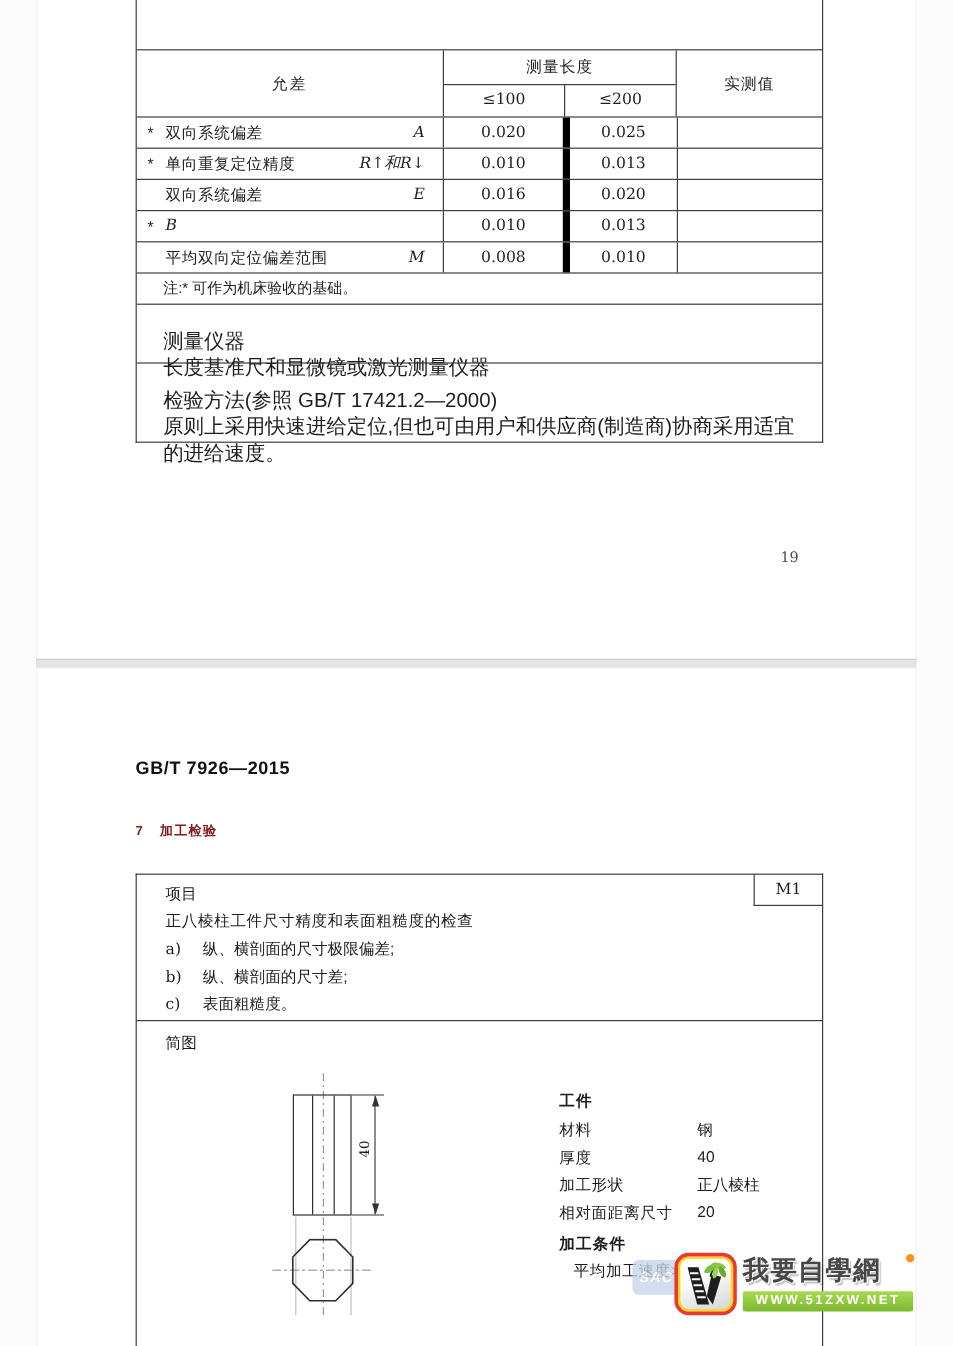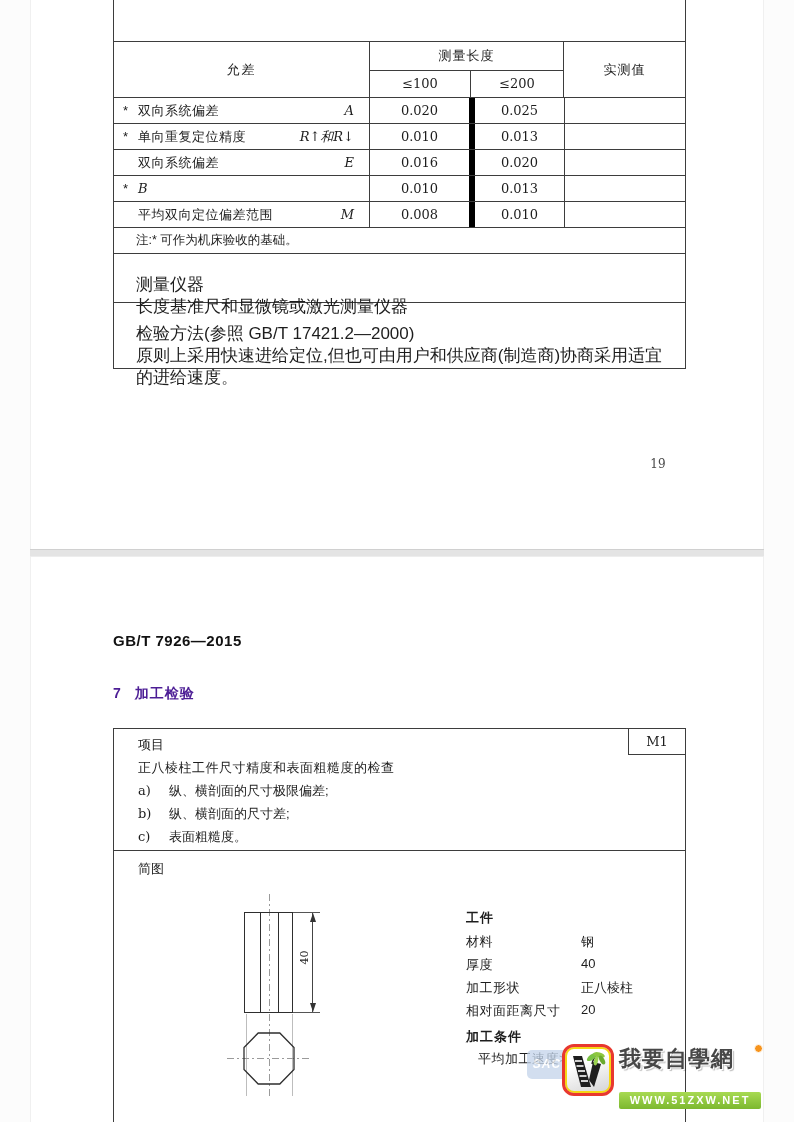--- a/index.html
+++ b/index.html
@@ -35,21 +35,21 @@
   .num { font-family:"DejaVu Serif","Liberation Serif",serif; }
   .t1-note { height:26px; line-height:25px; padding-left:22px; font-size:12.5px; }
   .t1-block { padding:20px 10px 4px 22px; line-height:22px; font-size:17px; }
   .t1-instr { height:49px; }
   .t1-method { height:66px; }
 
   .pageno { position:absolute; left:640px; top:457px; width:36px; text-align:center; font-family:"DejaVu Serif","Liberation Serif",serif; font-size:12px; color:#4a4a4a; }
 
   
   .docnum { position:absolute; left:113px; top:632px; font-size:15px; font-weight:bold; letter-spacing:0.5px; color:#111; }
-  .sec-head { position:absolute; left:113px; top:685px; font-size:14px; font-weight:bold; color:#4c1d95; }
+  .sec-head { position:absolute; left:113px; top:685px; font-size:11px; font-weight:bold; color:#7f1d1d; }
   .sec-head .sec-title { margin-left:14px; letter-spacing:1px; }
 
   
   .t2 { position:absolute; left:113px; top:728px; width:573px; height:394px; border:1px solid #3d3d3d; border-bottom:none; background:#fff; font-size:13px; }
   .m1-box { position:absolute; top:0; right:0; width:57px; height:26px; border-left:1px solid #3d3d3d; border-bottom:1px solid #3d3d3d; text-align:center; line-height:25px; font-family:"DejaVu Serif","Liberation Serif",serif; }
   .t2 .abs { position:absolute; }
   .item-label { left:24px; top:7px; }
   .item-desc { left:24px; top:30px; letter-spacing:0.5px; }
   .item-a { left:24px; top:53px; } .item-b { left:24px; top:76px; } .item-c { left:24px; top:99px; }
   .item-marker { display:inline-block; width:31px; font-family:"DejaVu Serif","Liberation Serif",serif; }
@@ -85,21 +85,21 @@
 
   
   .sac { position:absolute; width:40px; height:29px; background:#c3d4ea; opacity:0.75; border-radius:5px; color:#fff; font-style:italic; font-weight:bold; font-size:12px; text-align:center; line-height:28px; letter-spacing:1px; }
   .sac1 { left:354px; top:14px; }
   .sac2 { left:527px; top:1050px; }
   .zxw { position:absolute; left:562px; top:1044px; width:200px; height:56px; display:flex; align-items:flex-start; z-index:5; }
   .zxw-icon { width:52px; height:52px; border-radius:12px; border:3px solid #e8382f; box-shadow:inset 0 0 0 2px #f5d715; background:linear-gradient(160deg,#ffffff 35%,#d2d2d2 100%); display:flex; align-items:center; justify-content:center; }
   .zxw-right { margin-left:5px; width:142px; position:relative; }
   .zxw-title { font-size:22px; font-weight:bold; color:#474747; letter-spacing:1px; white-space:nowrap; text-shadow:1px 1px 0 #ffffff, 2px 2px 1px rgba(0,0,0,0.25); line-height:30px; }
   .zxw-badge { position:absolute; right:-2px; top:0; width:9px; height:9px; border-radius:50%; background:#f7941d; border:1px solid #fff; }
-  .zxw-bar { margin-top:18px; height:17px; border-radius:2px; background:linear-gradient(180deg,#a8da53,#7cb82f); color:#fff; font-size:11px; font-weight:bold; letter-spacing:2px; text-align:center; line-height:17px; white-space:nowrap; }
+  .zxw-bar { margin-top:2px; height:17px; border-radius:2px; background:linear-gradient(180deg,#a8da53,#7cb82f); color:#fff; font-size:11px; font-weight:bold; letter-spacing:2px; text-align:center; line-height:17px; white-space:nowrap; }
 </style>
 </head>
 <body>
 
 <div class="stage">
 
   <div class="page page1"></div>
   <div class="page-sep"></div>
   <div class="page page2"></div>
 

